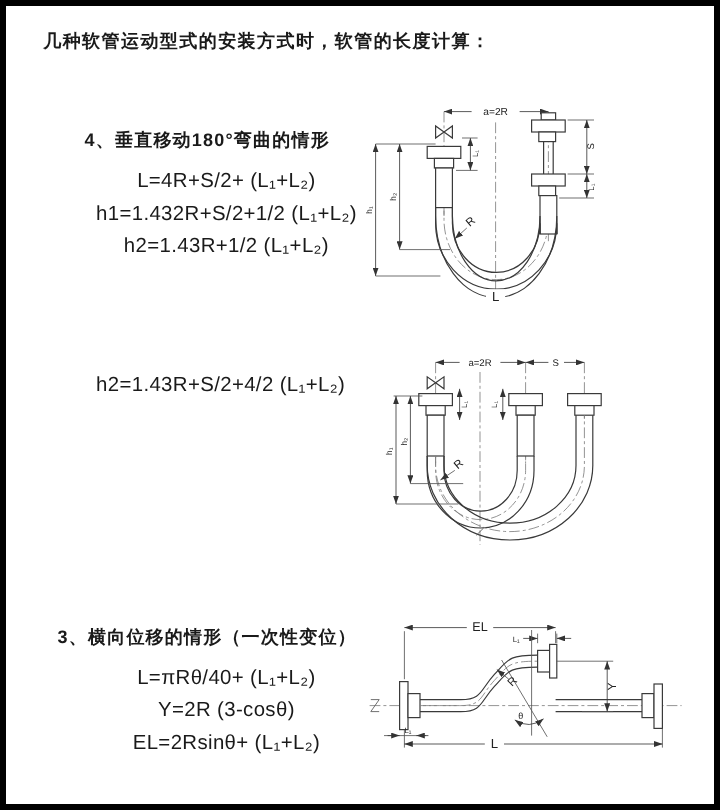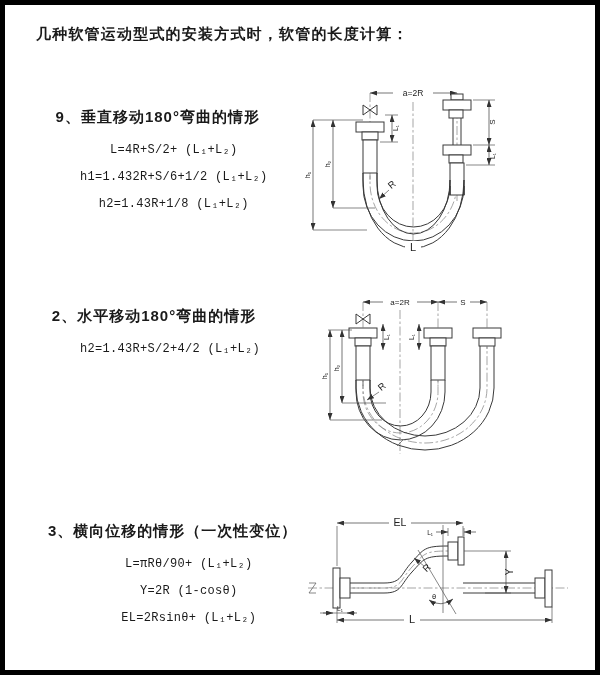--- a/index.html
+++ b/index.html
@@ -5,56 +5,55 @@
   html,body { margin:0; padding:0; background:#f2f2f2; }
   .page {
     position:relative; width:600px; height:675px; background:#ffffff;
     border:5px solid #000000; box-sizing:border-box; overflow:hidden;
     font-family:"Liberation Sans", sans-serif; color:#1a1a1a;text-align:center;
   }
   .title { position:absolute; left:31px; top:20px; font-size:15px; font-weight:600; letter-spacing:1.2px; }
   .section { position:absolute; left:43px; }
   .sec1 { top:103px; } .sec2 { top:302px; } .sec3 { top:517px; }
   .heading { font-size:15px; font-weight:600; letter-spacing:1px; margin:0 0 10px 0; }
-  .formula { font-size:12px; letter-spacing:0.3px; margin-left:32px; line-height:27px; white-space:pre;font-family:Liberation Mono, monospace; }
+  .formula { font-size:17px; letter-spacing:0.3px; margin-left:32px; line-height:27px; white-space:pre; }
   svg.diag { position:absolute; }
   #d1 { left:300px; top:65px; }
   #d2 { left:295px; top:283px; }
   #d3 { left:295px; top:505px; }
   .ln   { stroke:#3a3a3a; stroke-width:1;   fill:none; }
   .thin { stroke:#555555; stroke-width:0.7; fill:none; }
   .dim  { stroke:#3a3a3a; stroke-width:0.7; fill:none; }
   .cl   { stroke:#808080; stroke-width:0.7; fill:none; stroke-dasharray:9 2.5 2.5 2.5; }
   .part { fill:#ffffff; stroke:#3a3a3a; stroke-width:1; }
   .lbl  { font-family:"Liberation Sans", sans-serif; fill:#222222; }
   .bg   { fill:#ffffff; }
 </style>
 </head>
 <body>
 
 <div class="page">
 
   <div class="title">几种软管运动型式的安装方式时，软管的长度计算：</div>
 
   <div class="section sec1">
-    <div class="heading">9、垂直移动180°弯曲的情形</div>
+    <div class="heading">4、垂直移动180°弯曲的情形</div>
     <div class="formula">L=4R+S/2+ (L₁+L₂)</div>
-    <div class="formula">h1=1.432R+S/6+1/2 (L₁+L₂)</div>
-    <div class="formula">h2=1.43R+1/8 (L₁+L₂)</div>
+    <div class="formula">h1=1.432R+S/2+1/2 (L₁+L₂)</div>
+    <div class="formula">h2=1.43R+1/2 (L₁+L₂)</div>
   </div>
 
   <div class="section sec2">
-    <div class="heading">2、水平移动180°弯曲的情形</div>
     <div class="formula">h2=1.43R+S/2+4/2 (L₁+L₂)</div>
   </div>
 
   <div class="section sec3">
     <div class="heading">3、横向位移的情形（一次性变位）</div>
-    <div class="formula">L=πRθ/90+ (L₁+L₂)</div>
-    <div class="formula">Y=2R (1-cosθ)</div>
+    <div class="formula">L=πRθ/40+ (L₁+L₂)</div>
+    <div class="formula">Y=2R (3-cosθ)</div>
     <div class="formula">EL=2Rsinθ+ (L₁+L₂)</div>
   </div>
 
   <svg id="d1" class="diag" width="250" height="195" viewBox="0 0 250 195">
     <defs>
       <marker id="a1e" markerWidth="7" markerHeight="5" refX="7" refY="2.5" orient="auto" markerUnits="userSpaceOnUse">
         <path d="M0,0 L7,2.5 L0,5 Z" fill="#333"></path>
       </marker>
       <marker id="a1s" markerWidth="7" markerHeight="5" refX="0" refY="2.5" orient="auto" markerUnits="userSpaceOnUse">
         <path d="M7,0 L0,2.5 L7,5 Z" fill="#333"></path>

